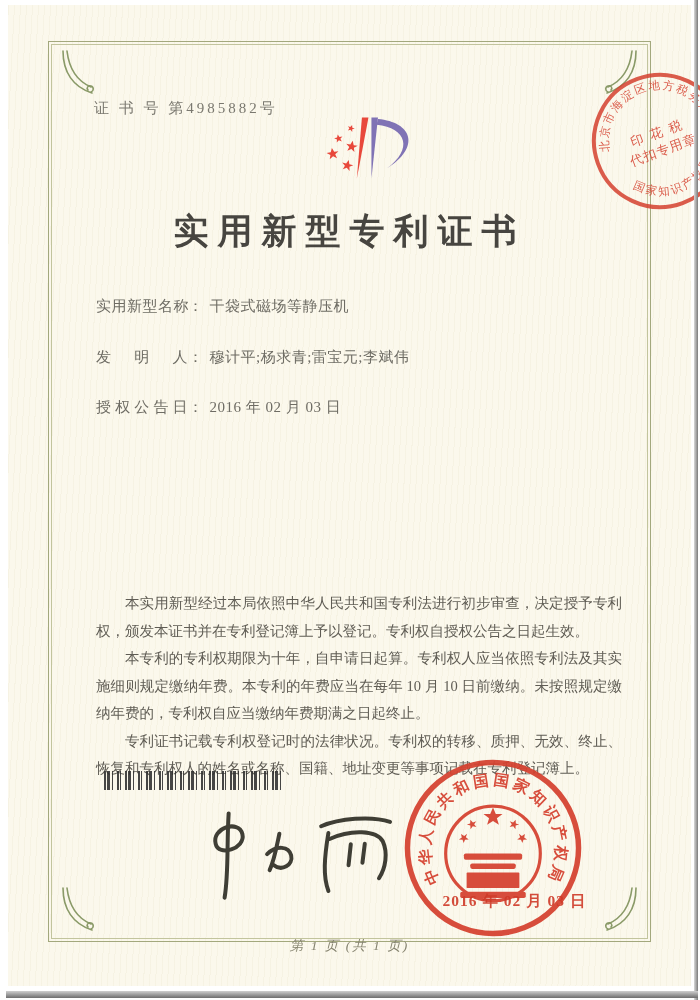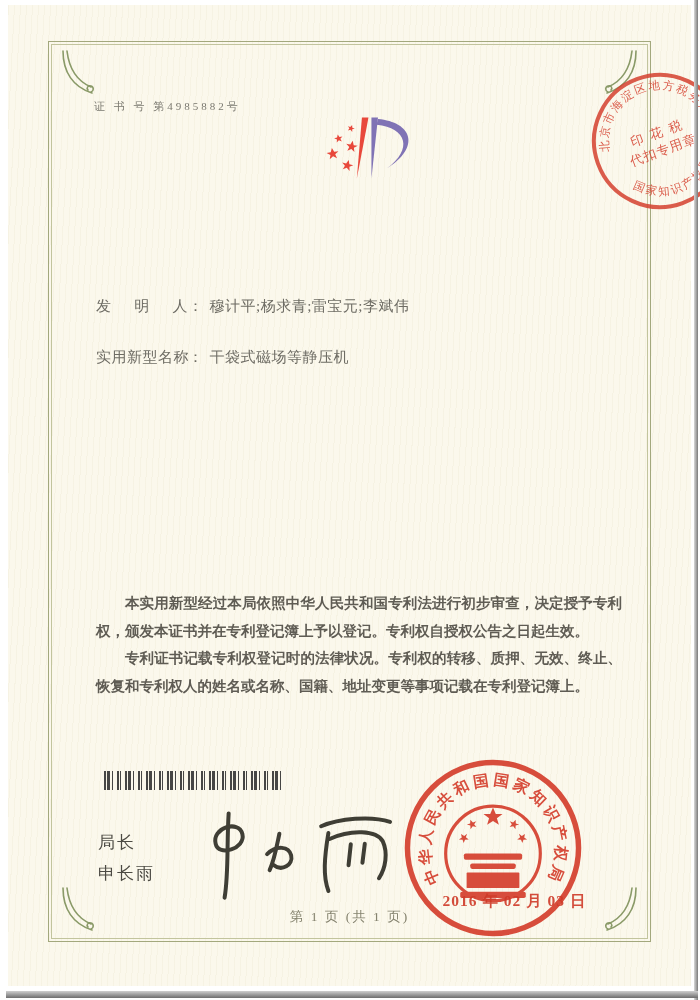--- a/index.html
+++ b/index.html
@@ -18,55 +18,55 @@
   .scan-edge-bottom{position:absolute;left:6px;right:2px;bottom:2px;height:7px;background:linear-gradient(180deg,#cfcfcf,#6e6e6e);}
   .frame{position:absolute;left:40px;top:36px;right:40px;bottom:44px;border:1px solid #a3a87d;}
   .frame-inner{position:absolute;left:2px;top:2px;right:2px;bottom:2px;border:1px solid #c2c49d;}
   .corner{position:absolute;width:38px;height:48px;}
   .corner svg{width:100%;height:100%;}
   .c-bl{left:50px;bottom:52px;}
   .c-br{right:50px;bottom:52px;transform:scaleX(-1);}
   .c-tl{left:50px;top:44px;transform:scaleY(-1);}
   .c-tr{right:50px;top:44px;transform:scale(-1,-1);}
 
-  .cert-no{position:absolute;left:86px;top:94px;font-size:11px;letter-spacing:3px;color:#7a786f;}
+  .cert-no{position:absolute;left:86px;top:94px;font-size:15px;letter-spacing:3px;color:#7a786f;}
 
   .logo{position:absolute;left:278px;top:100px;width:146px;height:92px;}
 
   .title{position:absolute;left:0;top:203px;width:100%;text-align:center;
     font-size:35px;font-weight:600;letter-spacing:9px;color:#474540;}
 
   .fields{position:absolute;left:88px;top:292px;width:530px;}
   .field-row{height:50.5px;font-size:15px;color:#6e6c64;letter-spacing:0.5px;white-space:nowrap;}
   .f-label{display:inline-block;width:92px;text-align:justify;text-align-last:justify;vertical-align:top;}
   .f-colon{display:inline-block;margin-right:6px;}
   .f-value{display:inline-block;}
 
   .body-text{position:absolute;left:88px;top:585px;width:526px;color:#5f5c54;}
-  .body-text p{margin:0;font-size:14.5px;line-height:27.5px;text-indent:2em;text-align:justify;font-weight:bold;}
+  .body-text p{margin:0;font-size:14.5px;line-height:27.5px;text-indent:2em;text-align:justify;}
 
   .barcode{position:absolute;left:96px;top:766px;width:178px;height:19px;opacity:.88;
     background:repeating-linear-gradient(90deg,
       #2e2e2e 0 2px,transparent 2px 3px,
       #2e2e2e 3px 6px,transparent 6px 8px,
       #2e2e2e 8px 9px,transparent 9px 13px,
       #2e2e2e 13px 15px,transparent 15px 16px,
       #2e2e2e 16px 17px,transparent 17px 21px);}
 
   .signer{position:absolute;left:90px;top:822px;font-size:17px;line-height:31px;color:#4c4a43;letter-spacing:2px;}
   .signature{position:absolute;left:192px;top:796px;width:200px;height:100px;transform:rotate(-2deg);}
 
   .seal-main{position:absolute;left:394px;top:752px;width:182px;height:182px;opacity:.93;}
   .seal-date{position:absolute;left:424px;top:886px;width:165px;text-align:center;
     font-size:15.5px;color:#cf3a28;letter-spacing:1px;font-weight:600;opacity:.9;}
 
   .seal-tax{position:absolute;left:572px;top:56px;width:160px;height:160px;opacity:.85;}
 
-  .footer{position:absolute;left:0;top:903px;width:100%;text-align:center;
-    font-size:13.5px;letter-spacing:2px;color:#85836f;}
+  .footer{position:absolute;left:0;top:932px;width:100%;text-align:center;
+    font-size:13.5px;letter-spacing:2px;color:#85836f;font-style:italic;}
 </style>
 </head>
 <body>
 
 <div class="paper">
 
   <div class="frame">
     <div class="frame-inner"></div>
   </div>
 
@@ -94,41 +94,42 @@
       <polygon points="117,4 126,4 117,88" fill="#8073b5"></polygon>
       <path d="M126,6 C172,10 186,44 138,74 C174,48 166,18 124,14 Z" fill="#8073b5"></path>
       <use href="#star" fill="#e8483b" transform="translate(89,19) scale(0.5) rotate(18)"></use>
       <use href="#star" fill="#e8483b" transform="translate(72,33) scale(0.58) rotate(-12)"></use>
       <use href="#star" fill="#e8483b" transform="translate(90,44) scale(0.8) rotate(10)"></use>
       <use href="#star" fill="#e8483b" transform="translate(64,54) scale(0.82) rotate(-8)"></use>
       <use href="#star" fill="#e8483b" transform="translate(84,70) scale(0.78) rotate(14)"></use>
     </svg>
   </div>
 
+  <div class="title">实用新型专利证书</div>
 
   <div class="fields">
+    <div class="field-row">
+      <span class="f-label">实用新型名称</span><span class="f-colon">：</span><span class="f-value">干袋式磁场等静压机</span>
+    </div>
     <div class="field-row">
       <span class="f-label">发明人</span><span class="f-colon">：</span><span class="f-value">穆计平;杨求青;雷宝元;李斌伟</span>
     </div>
     <div class="field-row">
-      <span class="f-label">实用新型名称</span><span class="f-colon">：</span><span class="f-value">干袋式磁场等静压机</span>
+      <span class="f-label">授权公告日</span><span class="f-colon">：</span><span class="f-value">2016 年 02 月 03 日</span>
     </div>
   </div>
 
   <div class="body-text">
     <p>本实用新型经过本局依照中华人民共和国专利法进行初步审查，决定授予专利权，颁发本证书并在专利登记簿上予以登记。专利权自授权公告之日起生效。</p>
+    <p>本专利的专利权期限为十年，自申请日起算。专利权人应当依照专利法及其实施细则规定缴纳年费。本专利的年费应当在每年 10 月 10 日前缴纳。未按照规定缴纳年费的，专利权自应当缴纳年费期满之日起终止。</p>
     <p>专利证书记载专利权登记时的法律状况。专利权的转移、质押、无效、终止、恢复和专利权人的姓名或名称、国籍、地址变更等事项记载在专利登记簿上。</p>
   </div>
 
   <div class="barcode"></div>
 
-  <div class="signer">
-    <div>局长</div>
-    <div>申长雨</div>
-  </div>
 
   <div class="signature">
     <svg viewBox="0 0 200 100" width="200" height="100">
       <g fill="none" stroke="#3f3e35" stroke-width="4" stroke-linecap="round">
         <path d="M16,40 C12,24 40,16 43,31 C46,46 18,53 16,40 Z"></path>
         <path d="M30,10 C27,40 28,70 23,94"></path>
         <path d="M80,32 C76,48 74,58 69,68"></path>
         <path d="M67,52 C77,43 89,45 91,54 C93,64 81,70 73,63"></path>
         <path d="M122,26 C140,19 172,17 191,24"></path>
         <path d="M129,33 C124,58 122,76 127,91"></path>

